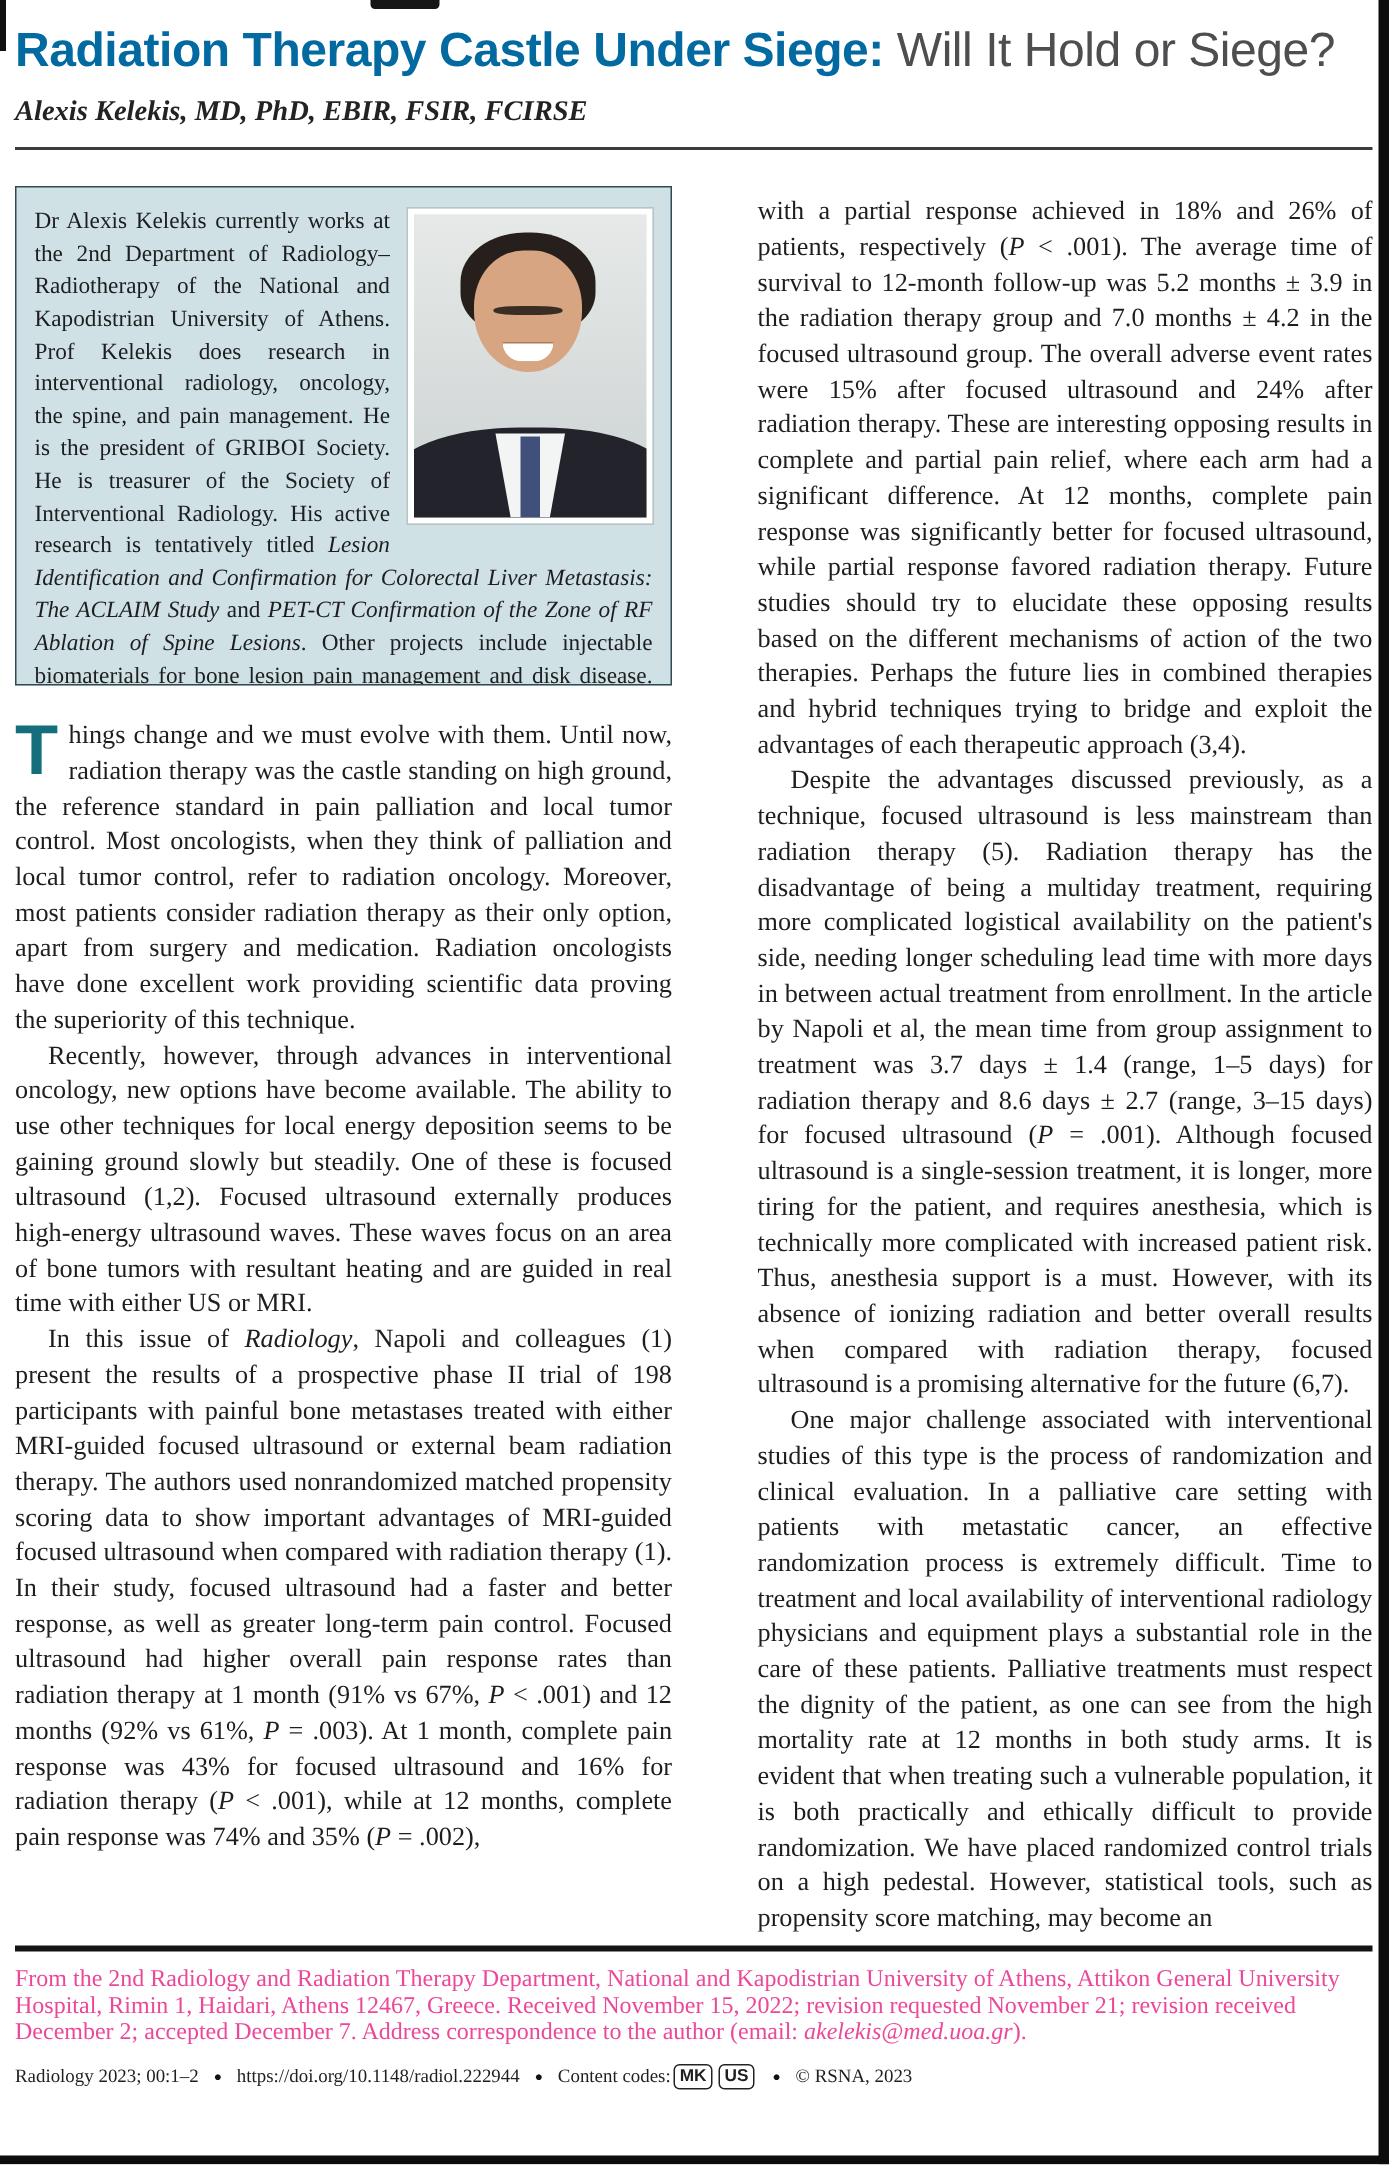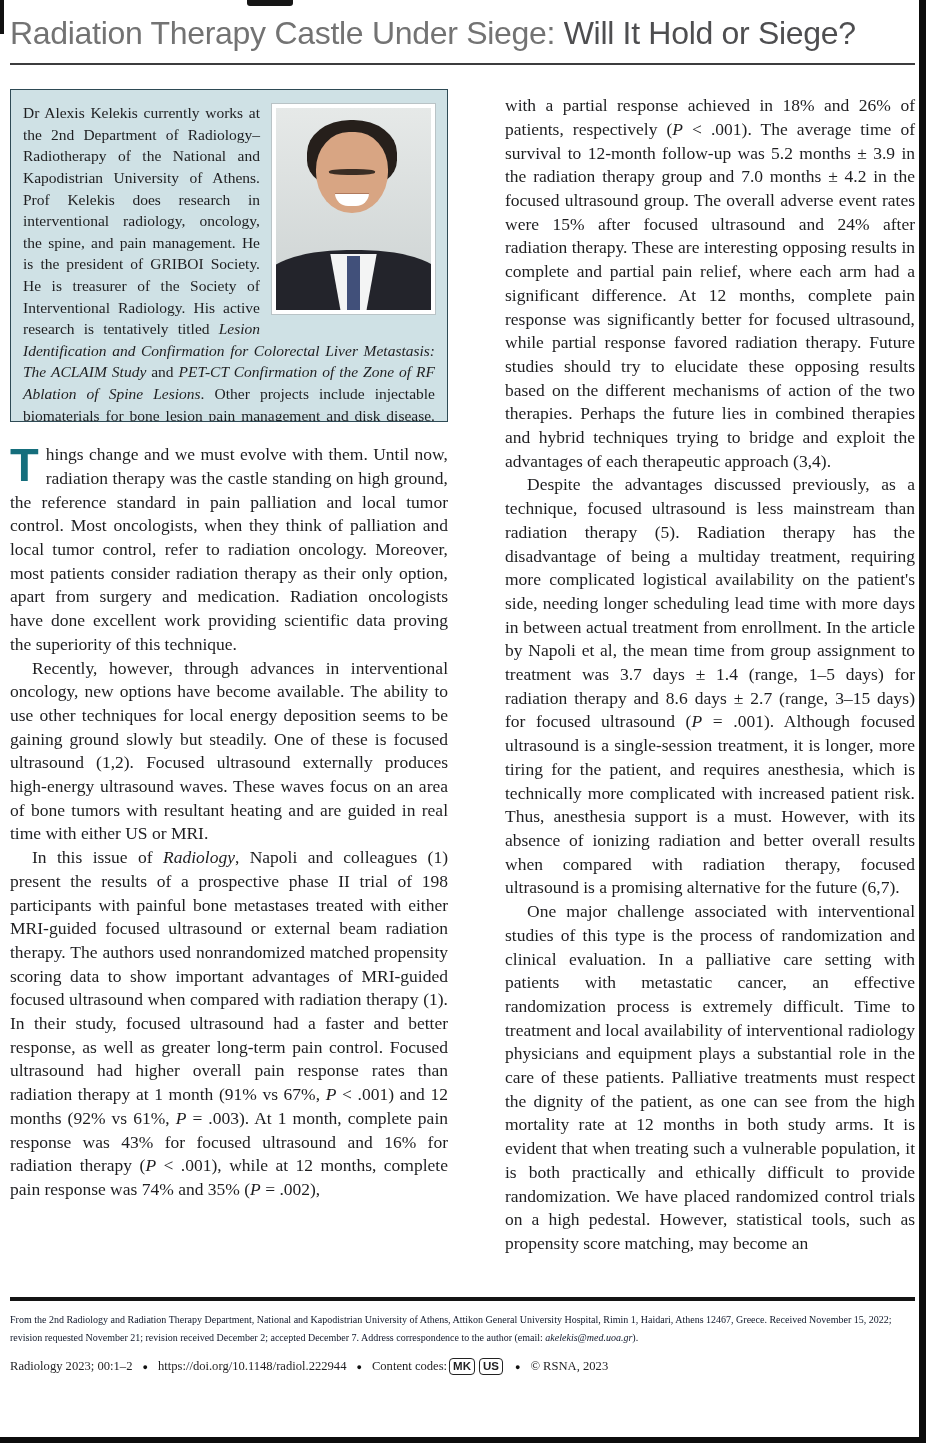--- a/index.html
+++ b/index.html
@@ -19,21 +19,21 @@
 
   .content{position:absolute;left:10px;top:0;width:905px;}
 
   
   .title{
     margin:16px 0 0 0;
     font-family:"Liberation Sans", sans-serif;
     font-size:32px;line-height:1.1;
     letter-spacing:-0.3px;white-space:nowrap;
   }
-  .title .t-bold{font-weight:400;color:#737373;}
+  .title .t-bold{font-weight:700;color:#0369a1;}
   .title .t-light{font-weight:400;color:#4e4e50;}
   .byline{
     margin:13px 0 0 0;
     font-style:italic;font-weight:700;
     font-size:19px;color:#232325;
   }
   .head-rule{height:2px;background:#3c3c3e;margin-top:12px;}
 
   
   .columns{display:flex;gap:29px;margin-top:24px;}
@@ -77,21 +77,21 @@
     font-weight:700;font-size:47px;line-height:38px;
     color:#156e7c;
     margin:3px 7px 0 0;
   }
   .it{font-style:italic;}
   .bd{font-weight:400;}
 
   
   .footer{position:absolute;left:10px;top:1297px;width:905px;}
   .foot-rule{height:4px;background:#141414;}
-  .foot-line{margin:10px 0 0 0;font-size:10px;line-height:17.5px;color:#0f172a;}
+  .foot-line{margin:10px 0 0 0;font-size:16px;line-height:17.5px;color:#ec4899;}
   .foot-line + .foot-line{margin-top:11px;}
   .imprint{margin-top:12px;font-size:12.6px;display:flex;align-items:center;flex-wrap:wrap;}
   .imprint .bullet,.foot-line .bullet{
     display:inline-block;font-size:9px;margin:0 10px;vertical-align:middle;color:#111;
   }
   .code-box{
     display:inline-block;
     border:1.6px solid #222;border-radius:4px;
     padding:0 3px;margin:0 2px;
     font-weight:700;font-size:11.5px;line-height:15px;
@@ -104,20 +104,21 @@
 <div class="page">
 
   <div class="edge-right"></div>
   <div class="edge-bottom"></div>
   <div class="edge-topleft"></div>
   <div class="edge-topblob"></div>
 
   <div class="content">
 
     <h1 class="title"><span class="t-bold">Radiation Therapy Castle Under Siege:</span><span class="t-light"> Will It Hold or Siege?</span></h1>
+    <p class="byline">Alexis Kelekis, MD, PhD, EBIR, FSIR, FCIRSE</p>
     <div class="head-rule"></div>
 
     <div class="columns">
       <div class="col col-left">
 
         <div class="bio-box">
           <div class="photo">
             <div class="p-hair"></div>
             <div class="p-face"></div>
             <div class="p-brow"></div>

